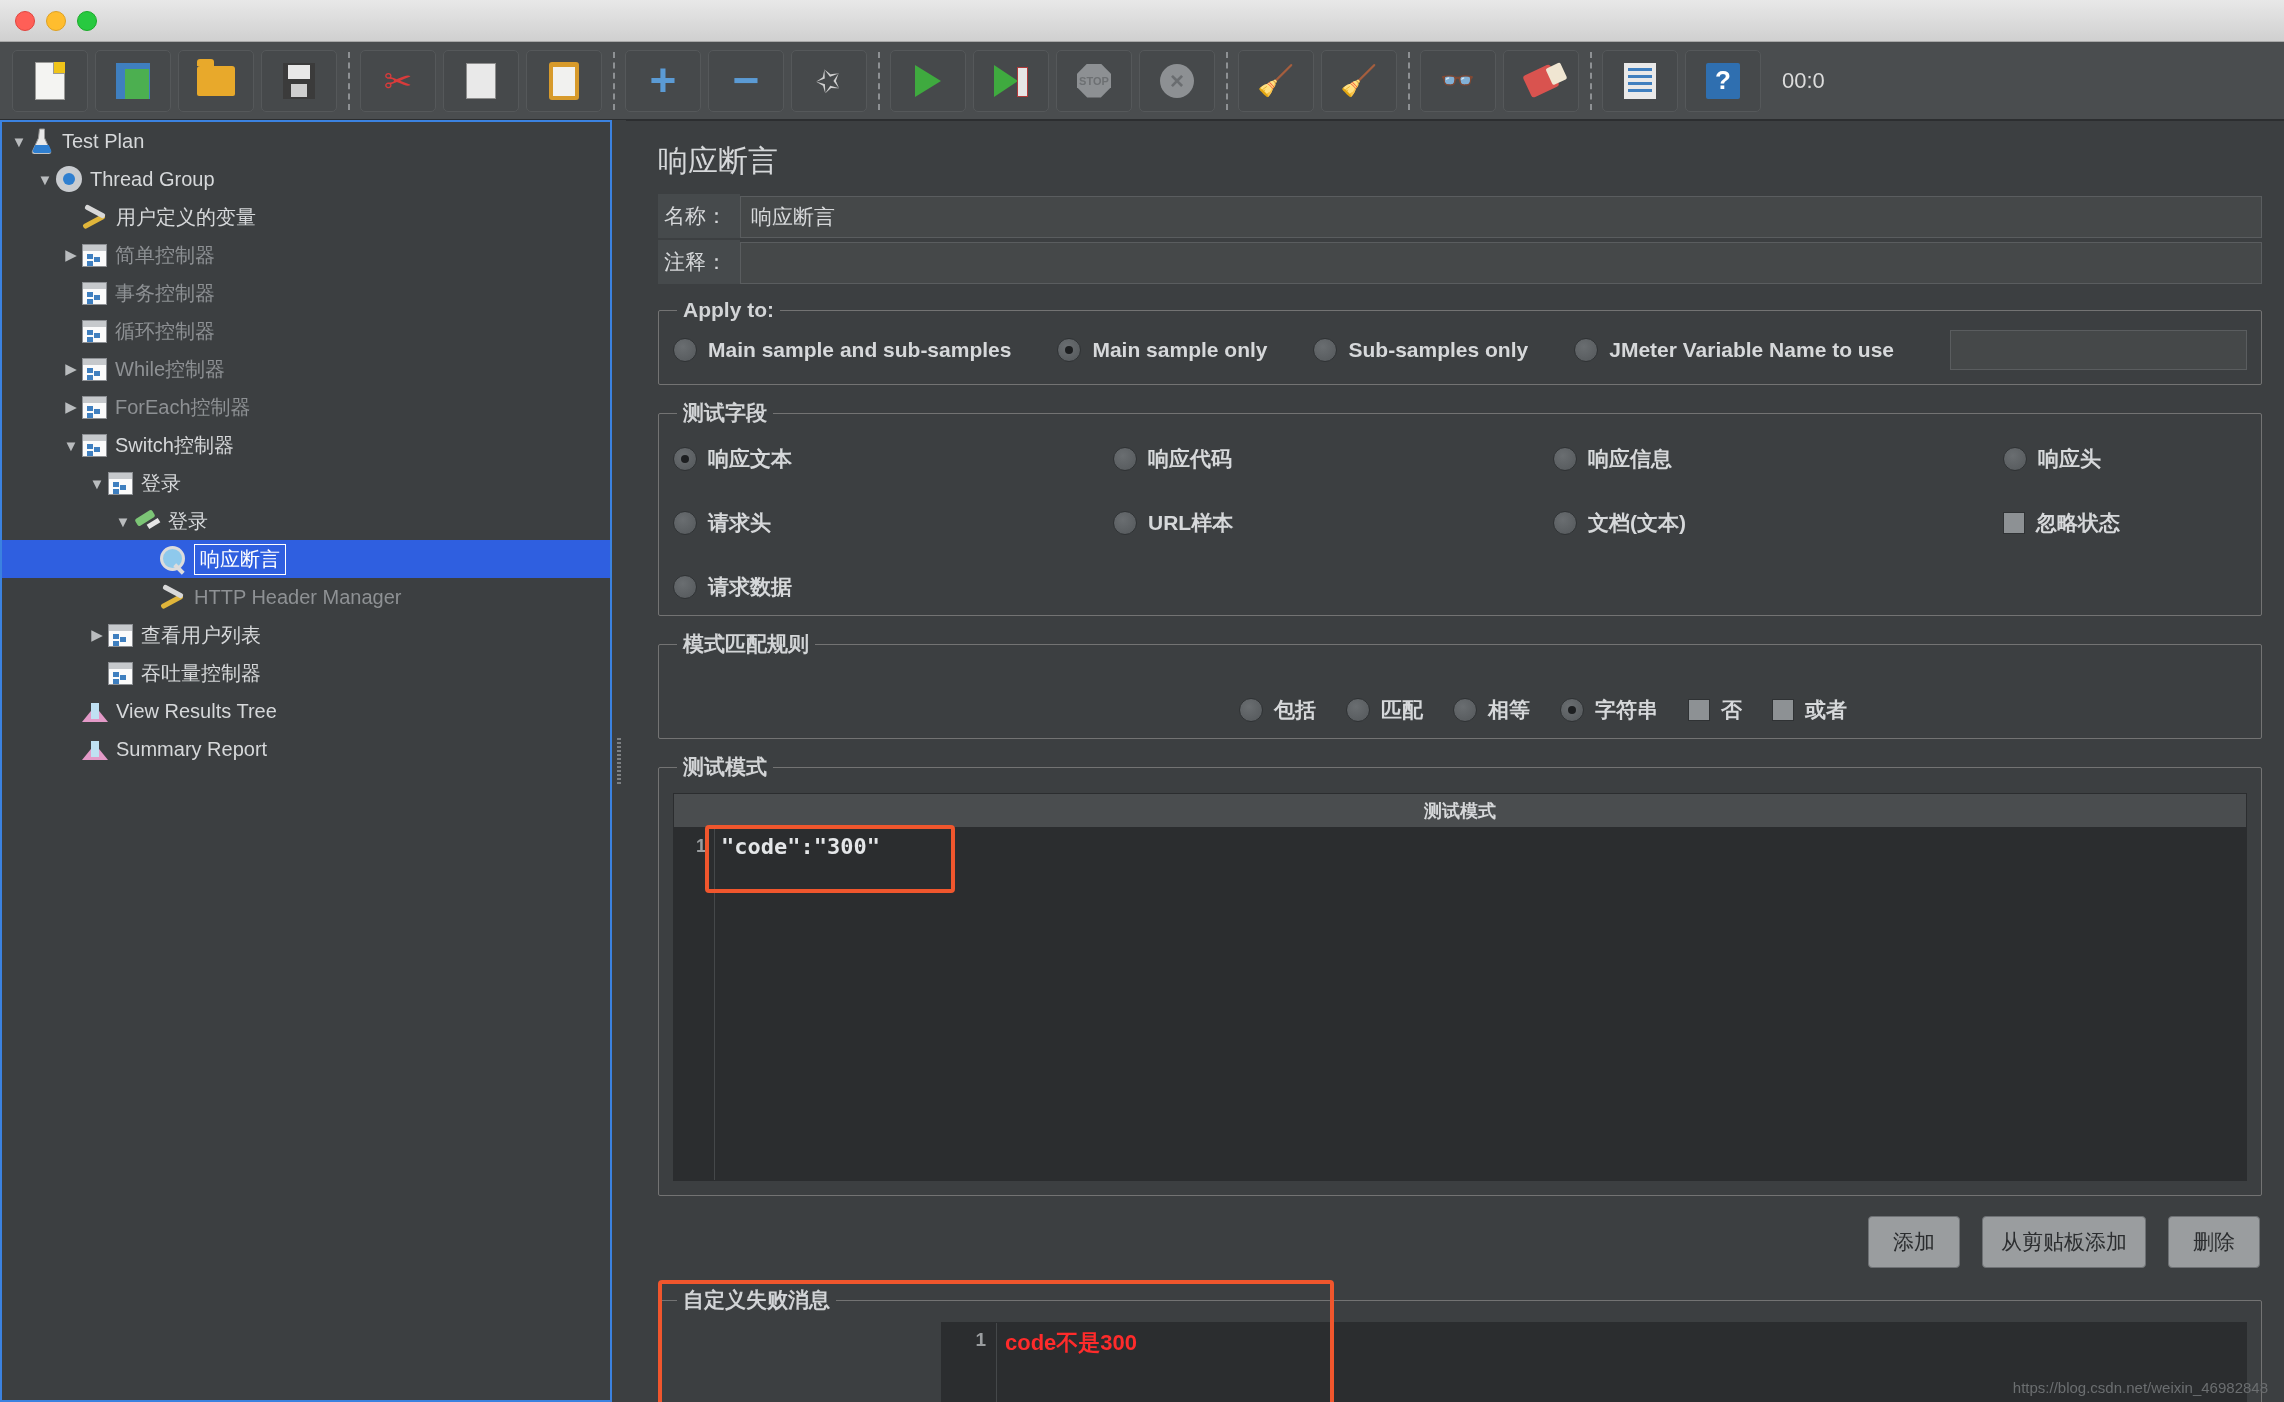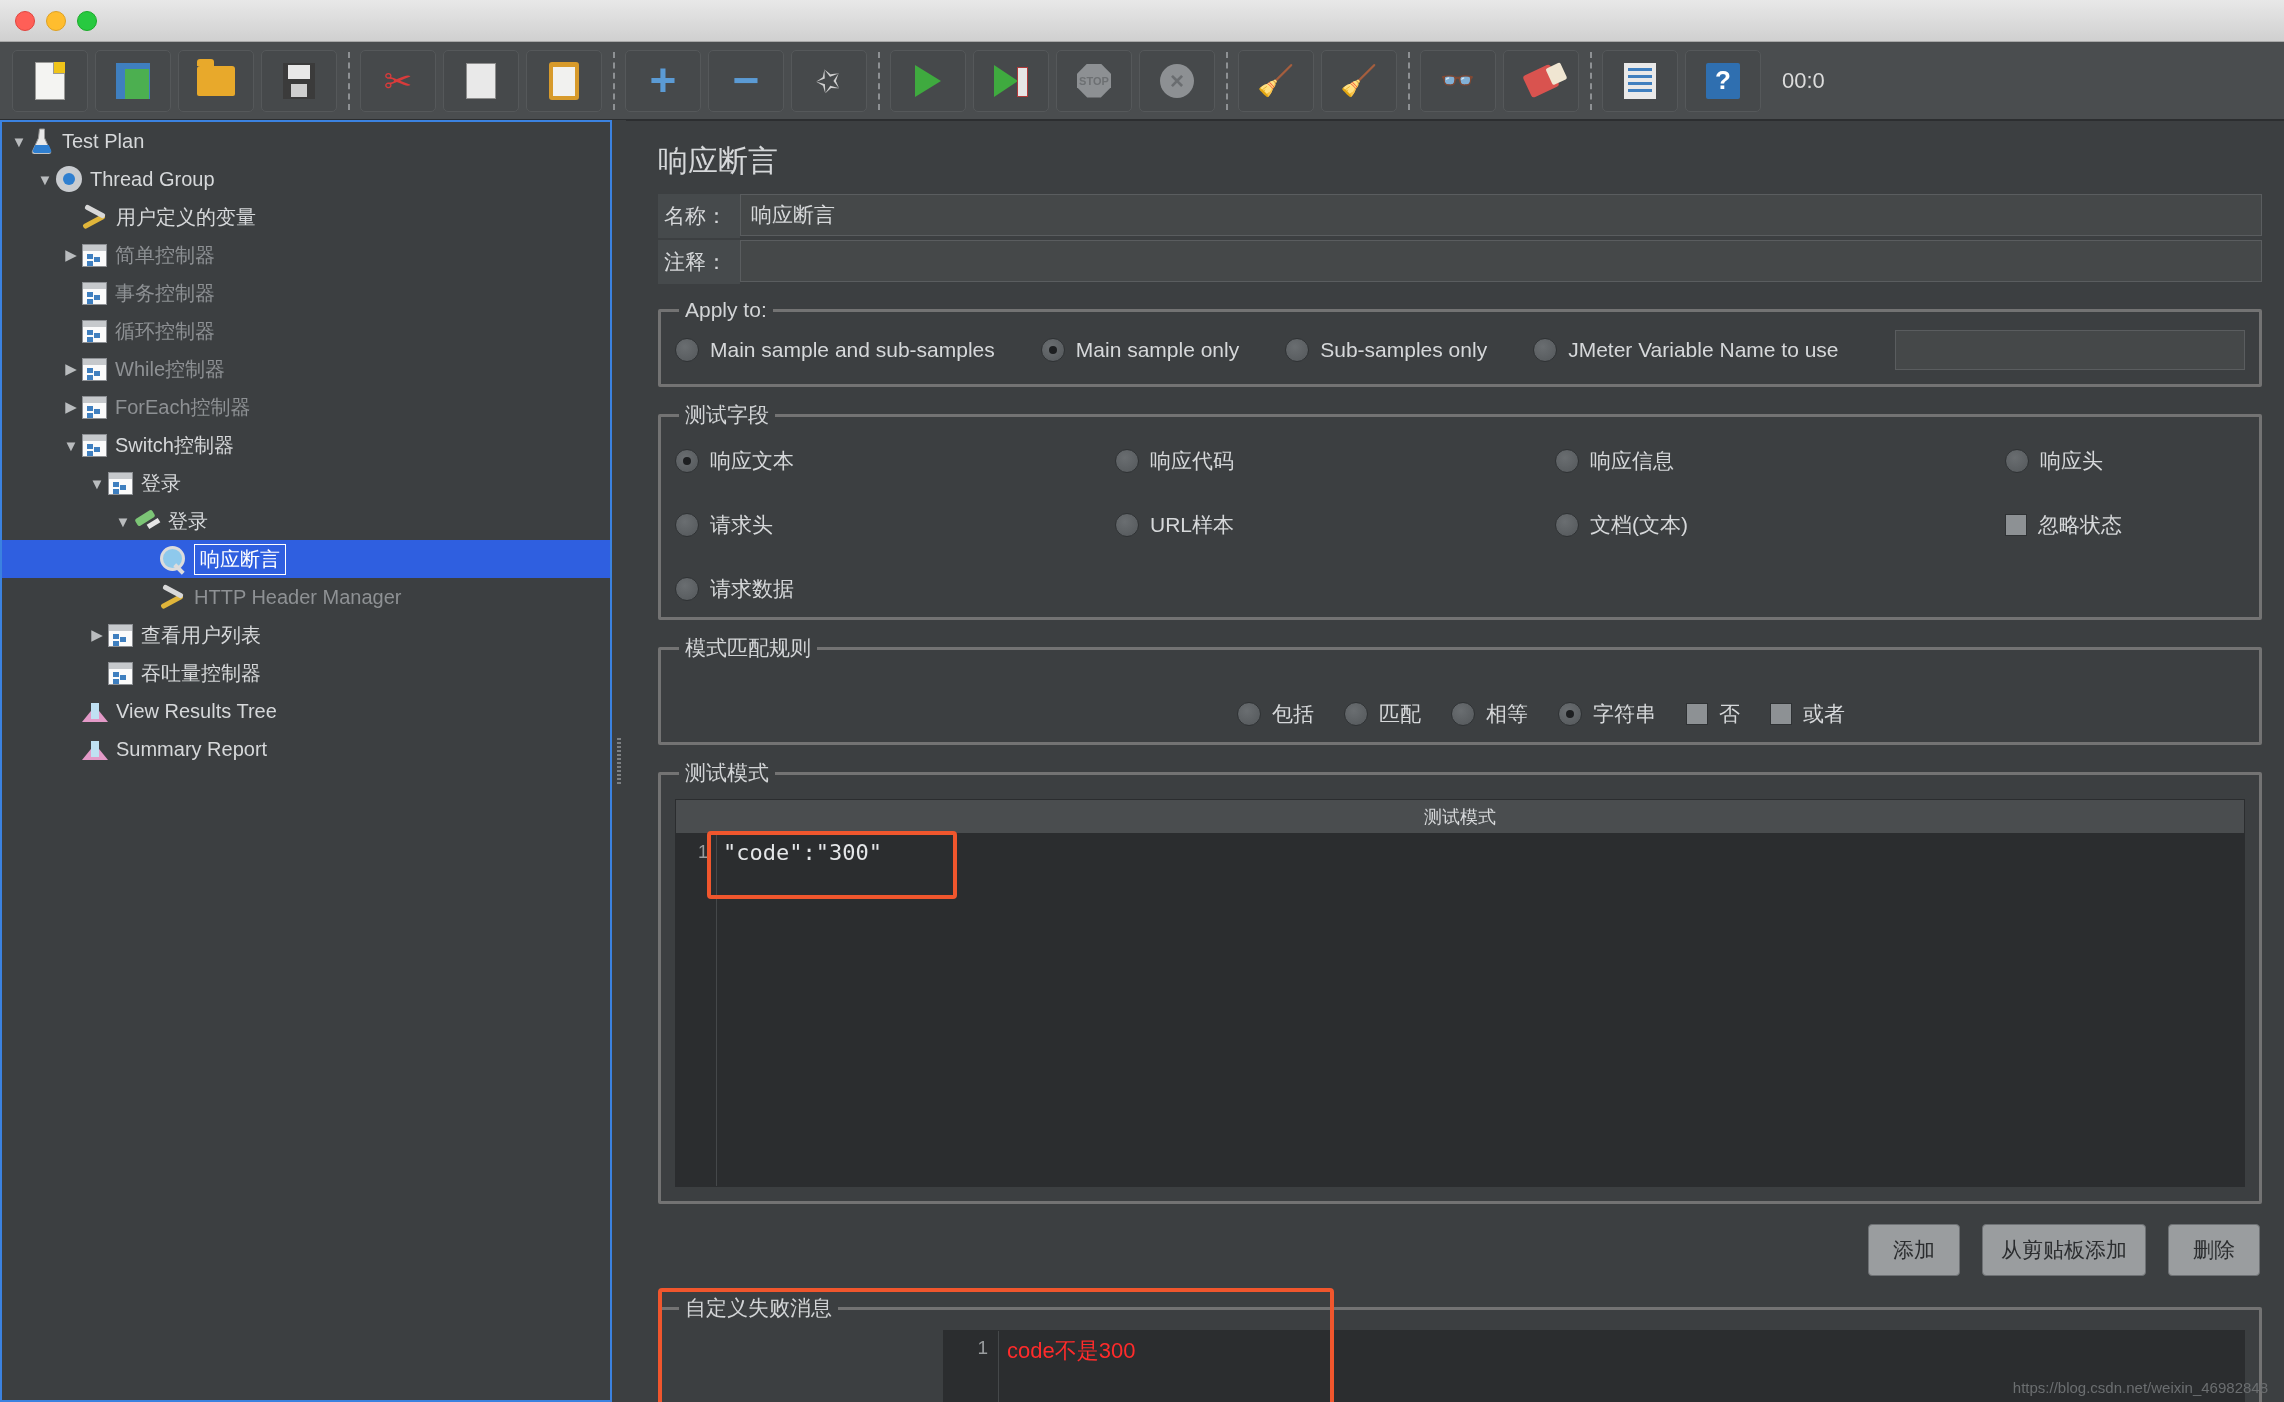--- a/index.html
+++ b/index.html
@@ -153,33 +153,34 @@
   #rightpanel {
     flex: 1;
     background: #3c3f41;
     border-top: 1px solid #2c2e30;
     padding: 16px 0 0 18px;
     overflow: hidden;
     position: relative;
   }
   #panel-title { font-size: 30px; color: #d6d8da; margin: 4px 0 12px 14px; }
 
-  .formrow { display:flex; align-items:flex-start; margin: 0 22px 0 14px; }
+  .formrow { display:flex; align-items:flex-end; margin: 0 22px 0 14px; }
   .formrow .flabel { width: 82px; font-size: 21px; color:#d6d8da; flex:none;
      background:#464a4c; padding:8px 6px; }
   .finput {
     flex: 1; height: 42px; background:#454849; border:1px solid #5a5d5f;
     color:#d6d8da; font-size:21px; padding: 0 10px; display:flex; align-items:center;
   }
   .finput.empty { color:#8e9194; }
 
   fieldset.grp {
-    border: 3px solid #737373; border-radius: 2px;
+    border: 1px solid #737373; border-radius: 2px;
     margin: 14px 22px 0 14px; padding: 8px 14px 14px 14px;
     position: relative;
+    font-weight: bold;
   }
   fieldset.grp > legend {
     font-size: 21px; color:#d2d4d6; padding: 0 6px; margin-left: 4px;
   }
   .rb {
     width: 24px; height: 24px; border-radius:50%;
     background: radial-gradient(circle at 40% 35%, #6a6e71, #53575a);
     border: 1px solid #2f3234; flex:none; position:relative;
   }
   .rb.on::after {

